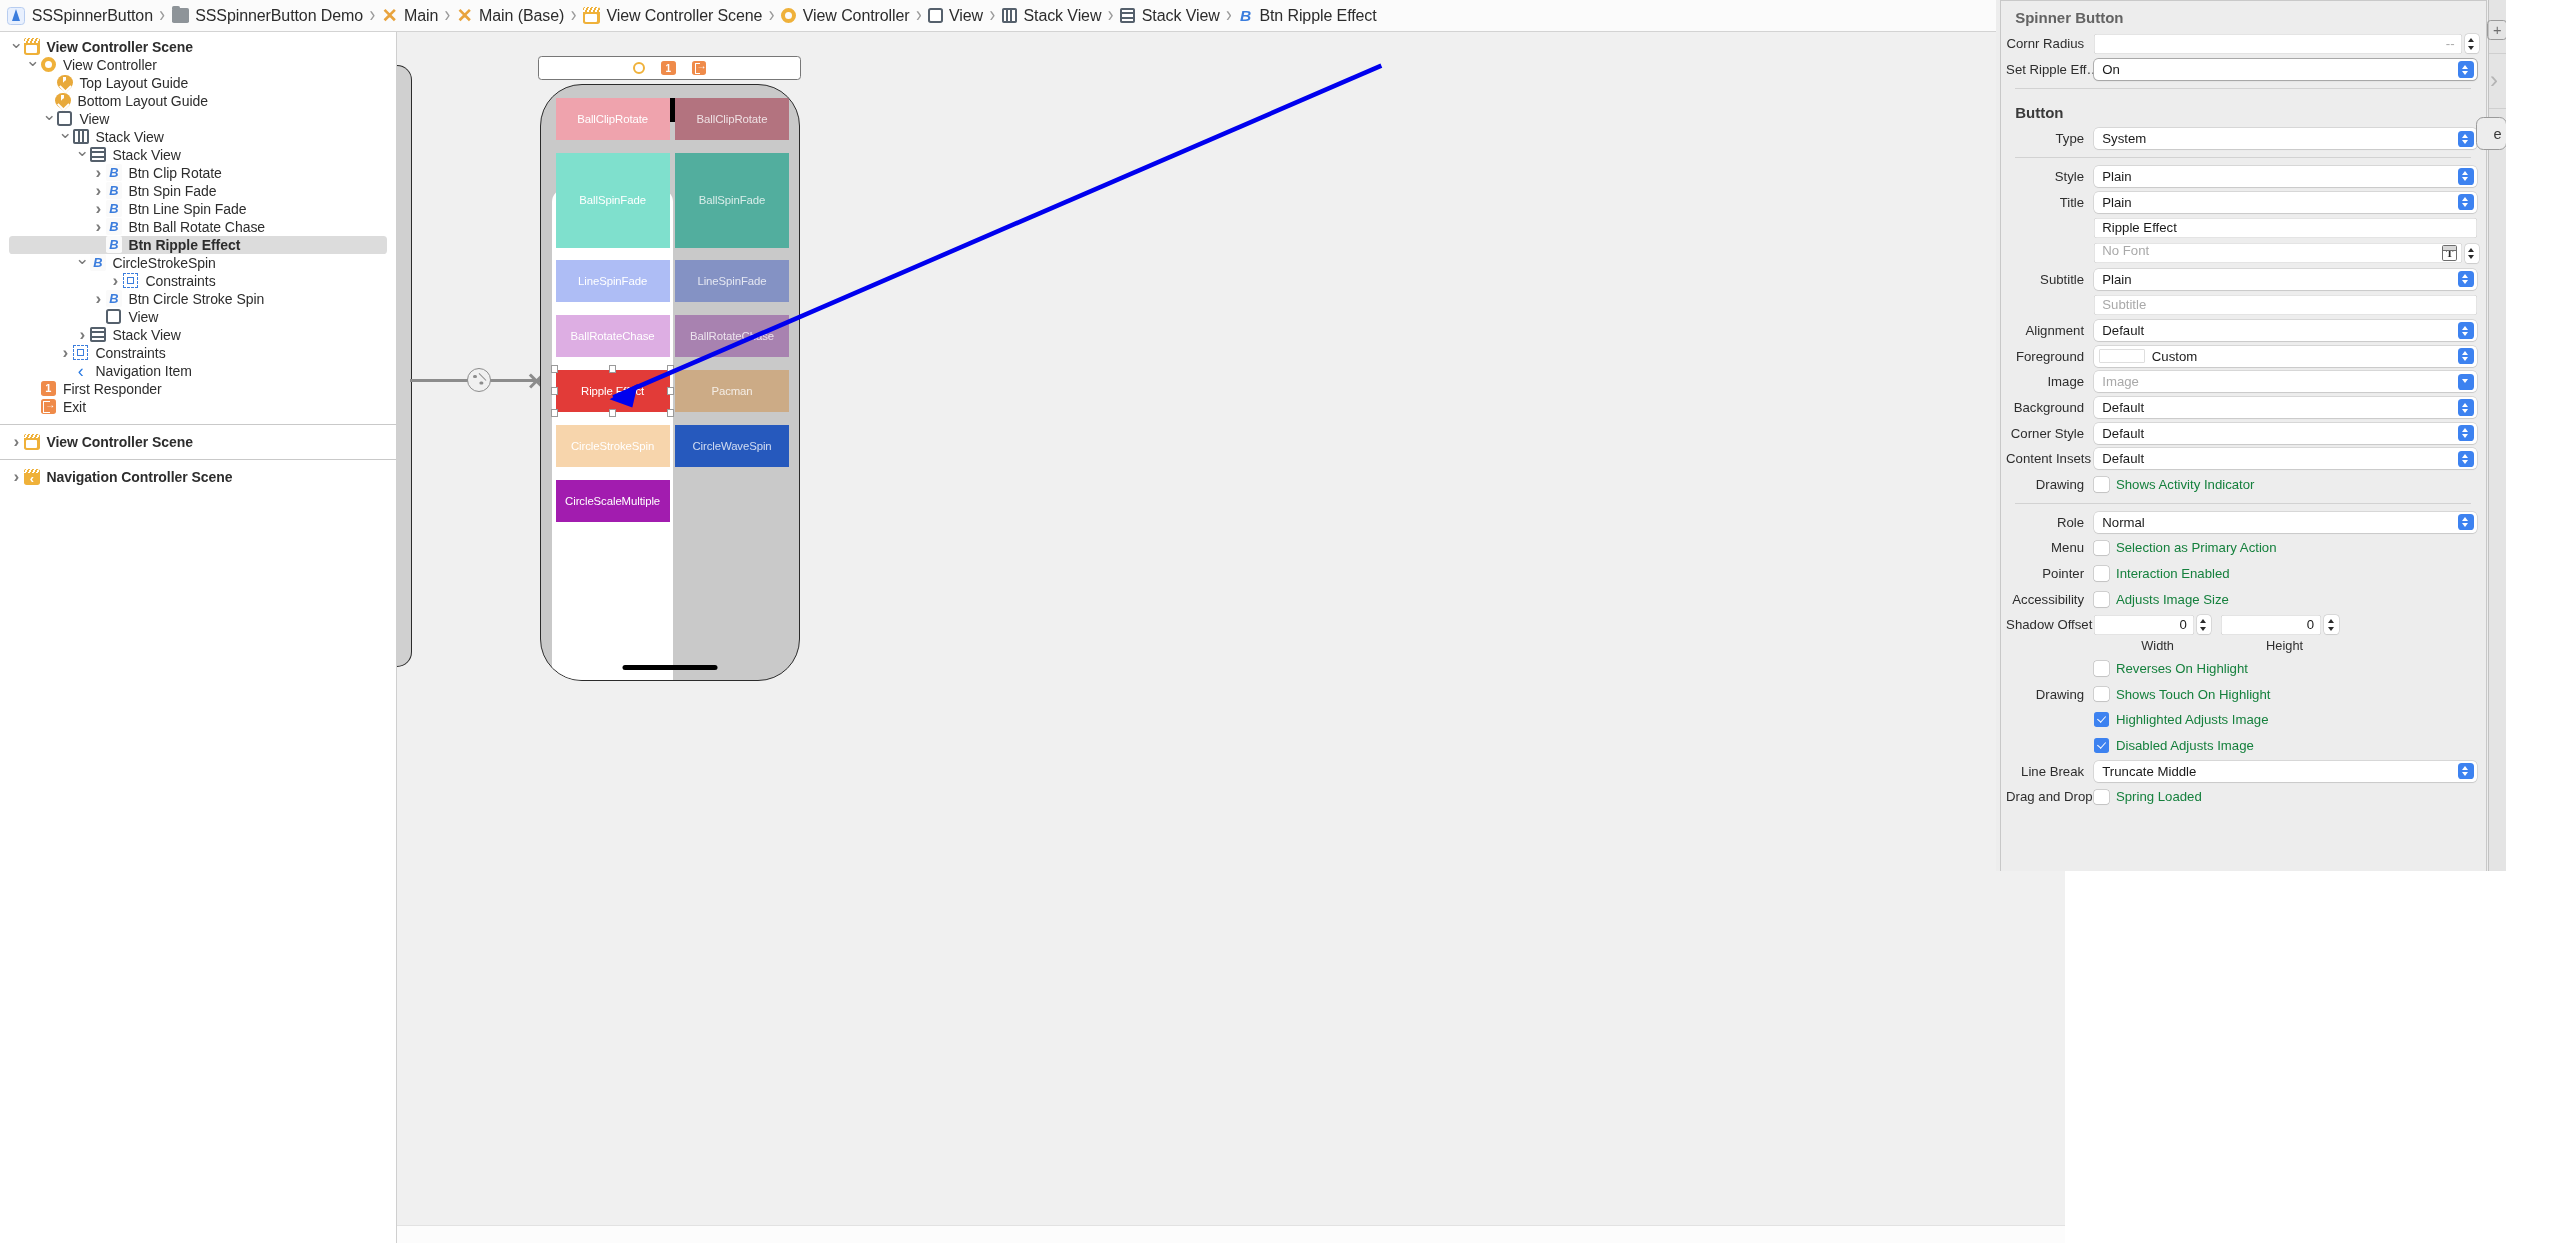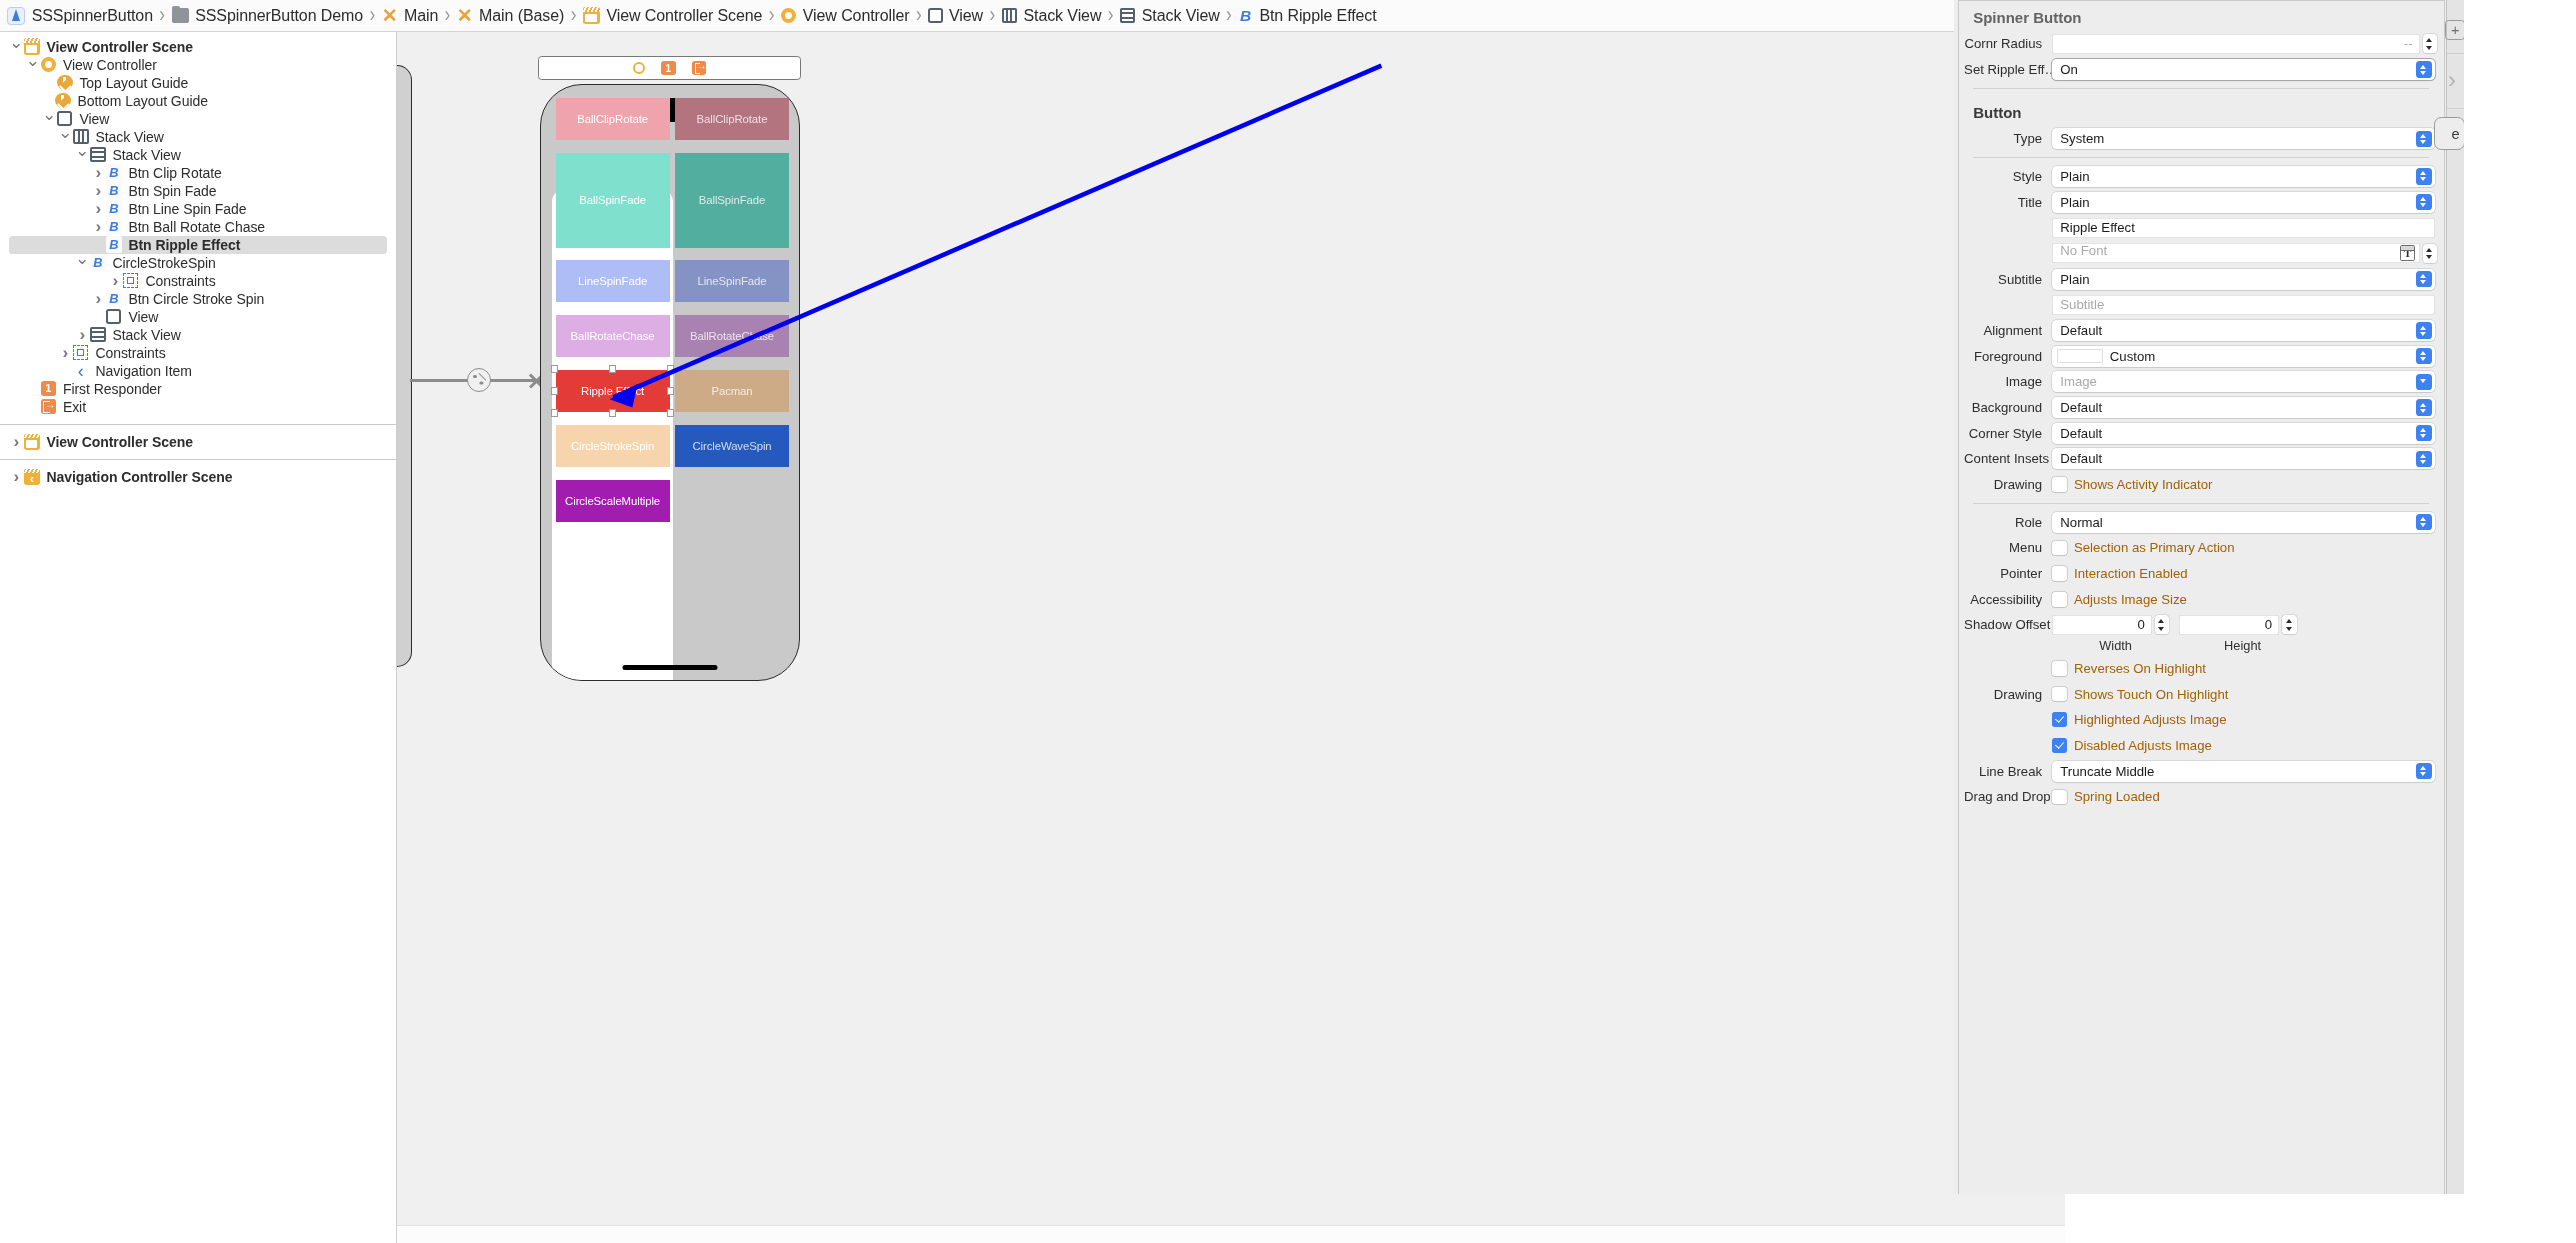--- a/index.html
+++ b/index.html
@@ -308,21 +308,21 @@
   .h-bl { left: -4.6px;  bottom: -4.6px; }
   .h-bc { left: calc(50% - 3.6px); bottom: -4.6px; }
   .h-br { right: -4.6px; bottom: -4.6px; }
 
   
   .anno-arrow { position: absolute; left: 0; top: 0; width: 1668px; height: 1211px;
                 pointer-events: none; z-index: 30; }
 
   
   .inspector {
-    position: absolute; left: 1954px; top: 0; width: 510px; height: 1194px;
+    position: absolute; left: 1996px; top: 0; width: 510px; height: 871px;
     background: #ededed; overflow: hidden;
   }
   .insp-inner {
     position: absolute; left: 3.6px; top: 0; width: 487px; height: 1243px;
     background: #ededed; border-left: 0.9px solid #c8c8c8; border-right: 0.9px solid #c8c8c8;
     padding-top: 0;
   }
   .insp-topline { height: 0.9px; background: #c9c9c9; }
   .sect-title {
     font-size: 15px; font-weight: 700; color: #636363;
@@ -397,21 +397,21 @@
     width: 14.6px; height: 14.6px; border-radius: 2.7px; background: #fff;
     box-shadow: 0 0 0 0.5px #b4b4b4, 0 0.5px 0.9px rgba(0,0,0,0.1);
     flex: none; margin-right: 7.3px; position: relative;
   }
   .cbox.on { background: #3d82f0; box-shadow: none; }
   .cbox.on::after {
     content: ""; position: absolute; left: 4.7px; top: 2px;
     width: 3.6px; height: 7.3px; border: solid #fff;
     border-width: 0 1.8px 1.8px 0; transform: rotate(42deg);
   }
-  .cb-label { font-size: 13.2px; color: #a16207; white-space: nowrap; }
+  .cb-label { font-size: 13.2px; color: #15803d; white-space: nowrap; }
   .insp-div { height: 0.9px; background: #d2d2d2; margin: 6.4px 14.6px 7.3px 14.6px; }
   .sub-label-row {
     display: flex; padding-left: 5.5px; margin-top: -0.9px; margin-bottom: 3.6px;
   }
   .sub-label { font-size: 12.8px; color: #303030; text-align: center; }
   .font-field {
     flex: 1; background: #fff; height: 20px; border-radius: 2.7px;
     box-shadow: 0 0 0 0.5px #c9c9c9 inset;
     display: flex; align-items: flex-start; padding-left: 8.2px;
     font-size: 13.2px; color: #a9a9a9; position: relative;

